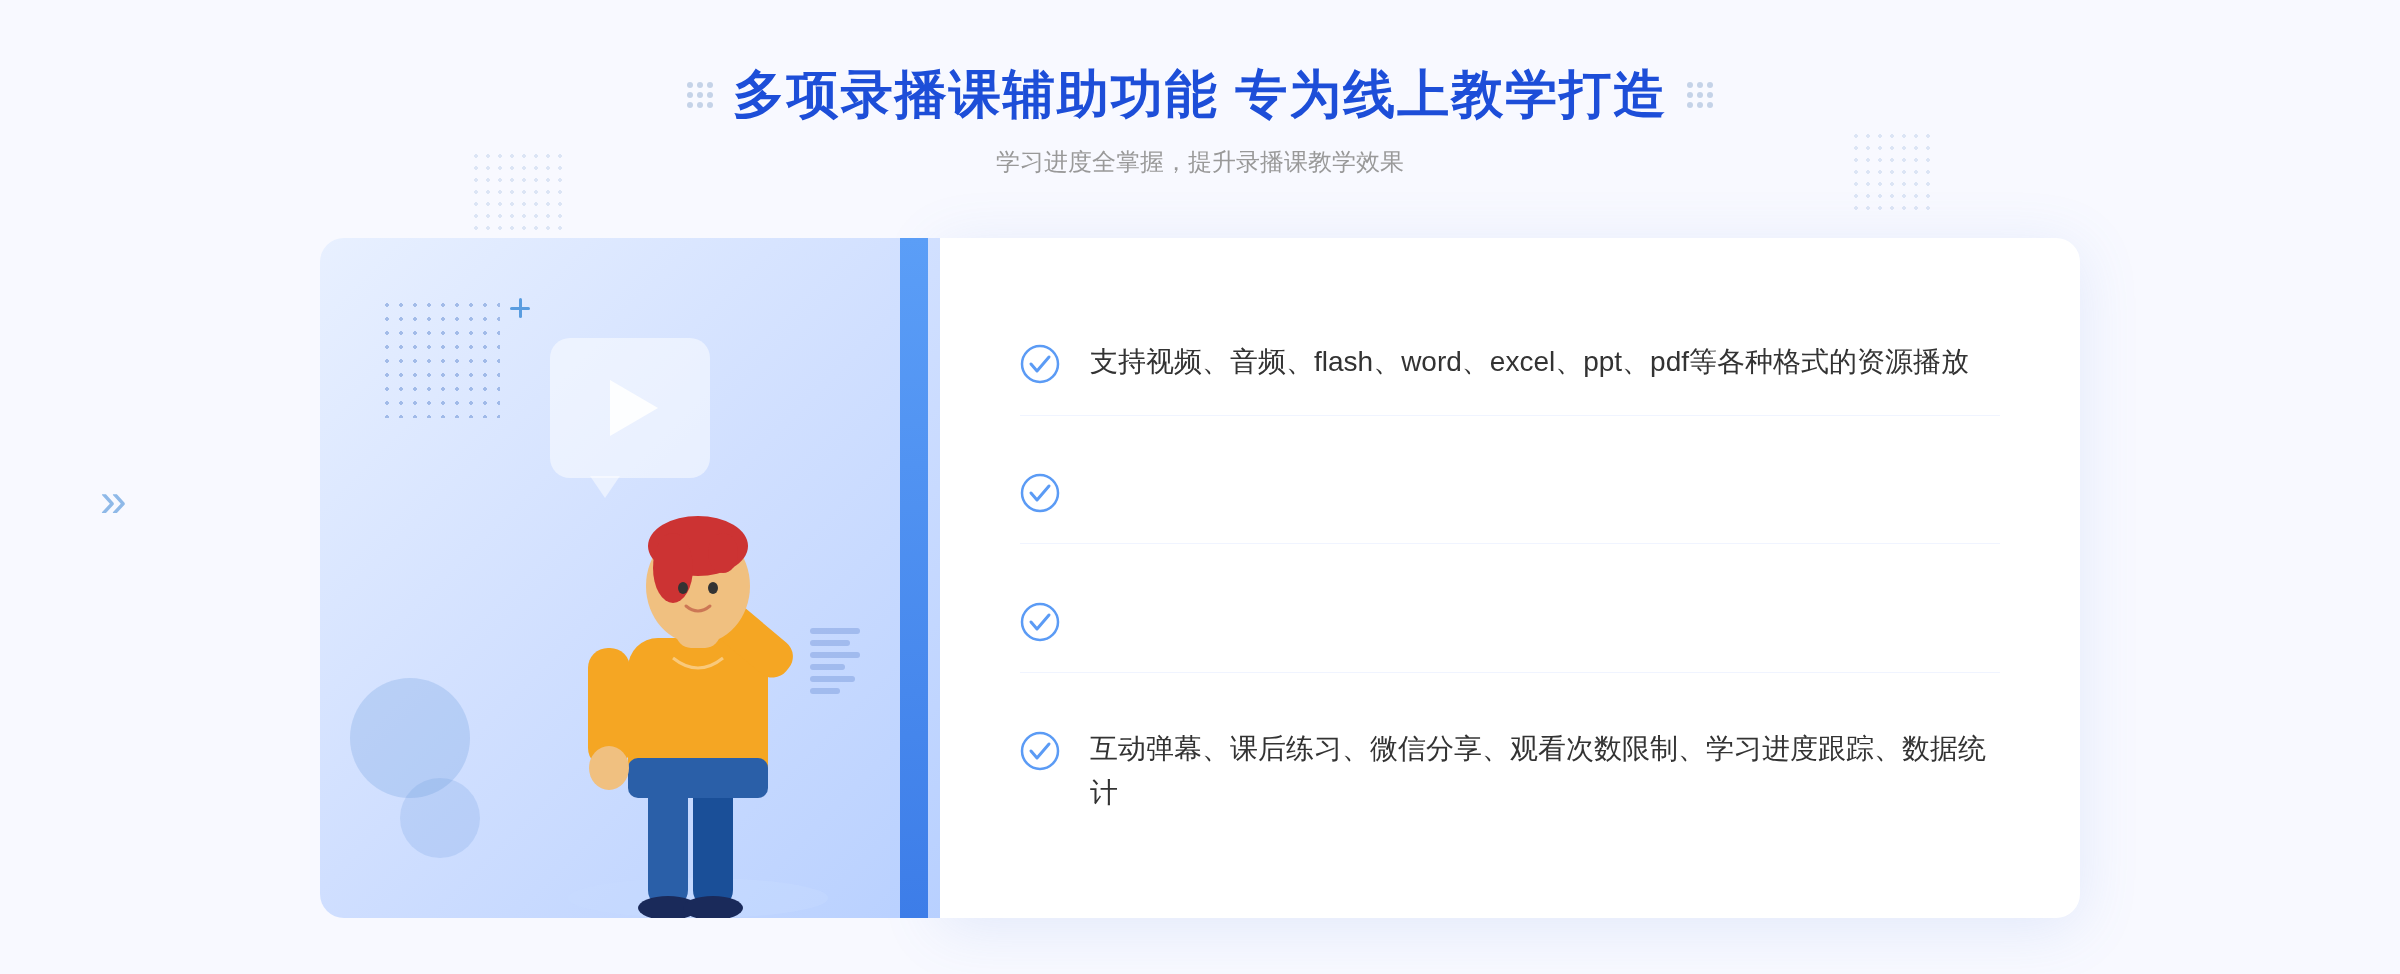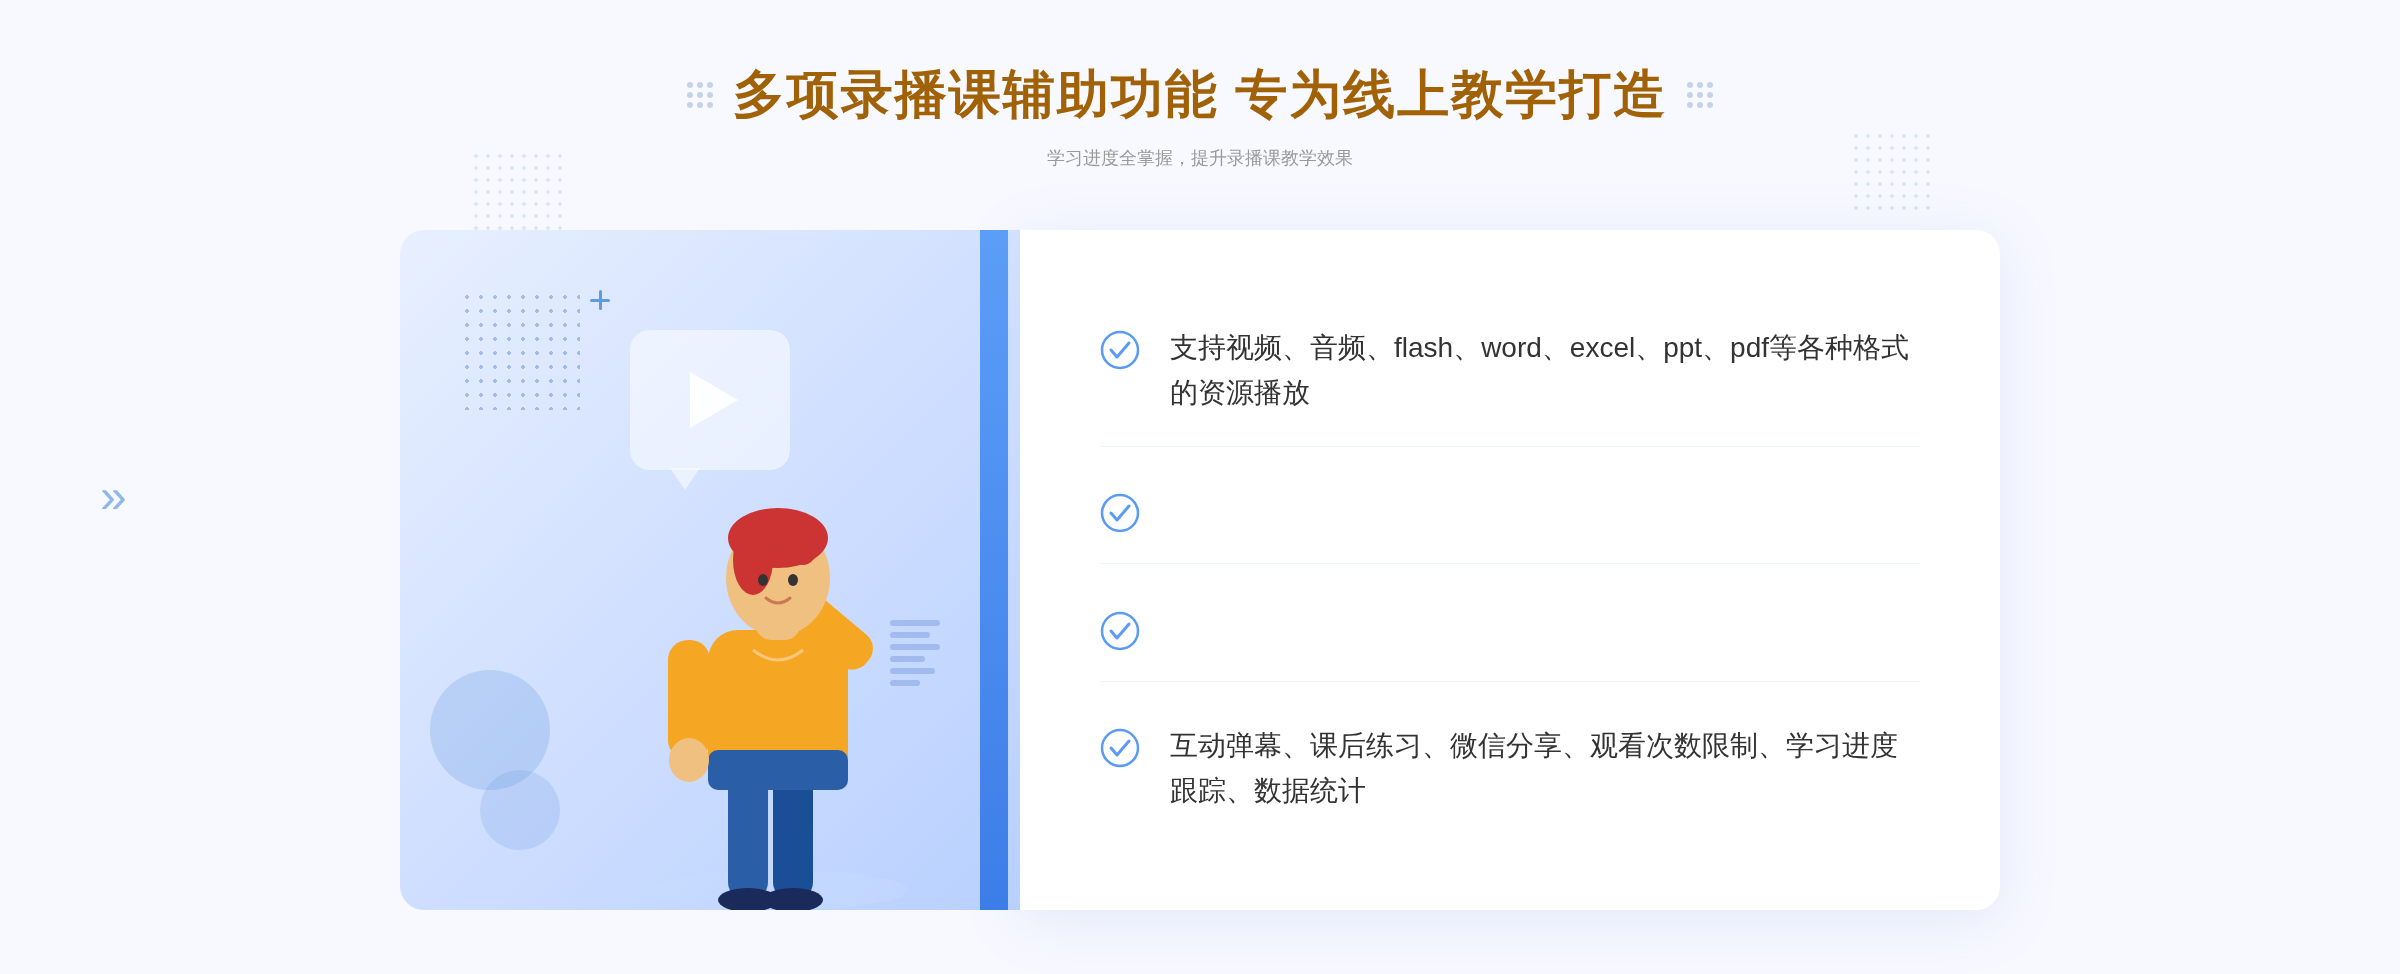--- a/index.html
+++ b/index.html
@@ -40,21 +40,21 @@
     
     .header-section {
       text-align: center;
       margin-bottom: 60px;
       position: relative;
     }
 
     .header-title {
       font-size: 52px;
       font-weight: 600;
-      color: #a16207;
+      color: #1d4ed8;
       letter-spacing: 2px;
       display: flex;
       align-items: center;
       justify-content: center;
       gap: 20px;
     }
 
     .dots-deco-group {
       display: grid;
       grid-template-columns: repeat(3, 6px);
@@ -63,29 +63,29 @@
 
     .dots-deco-group span {
       width: 6px;
       height: 6px;
       background: #c5d3e8;
       border-radius: 50%;
       display: block;
     }
 
     .header-subtitle {
-      font-size: 18px;
+      font-size: 24px;
       color: #999;
       margin-top: 16px;
       font-weight: 400;
     }
 
     
     .main-content {
-      width: 1600px;
+      width: 1760px;
       display: flex;
       align-items: stretch;
       gap: 0;
       position: relative;
     }
 
     
     .illustration-area {
       width: 620px;
       min-height: 680px;

